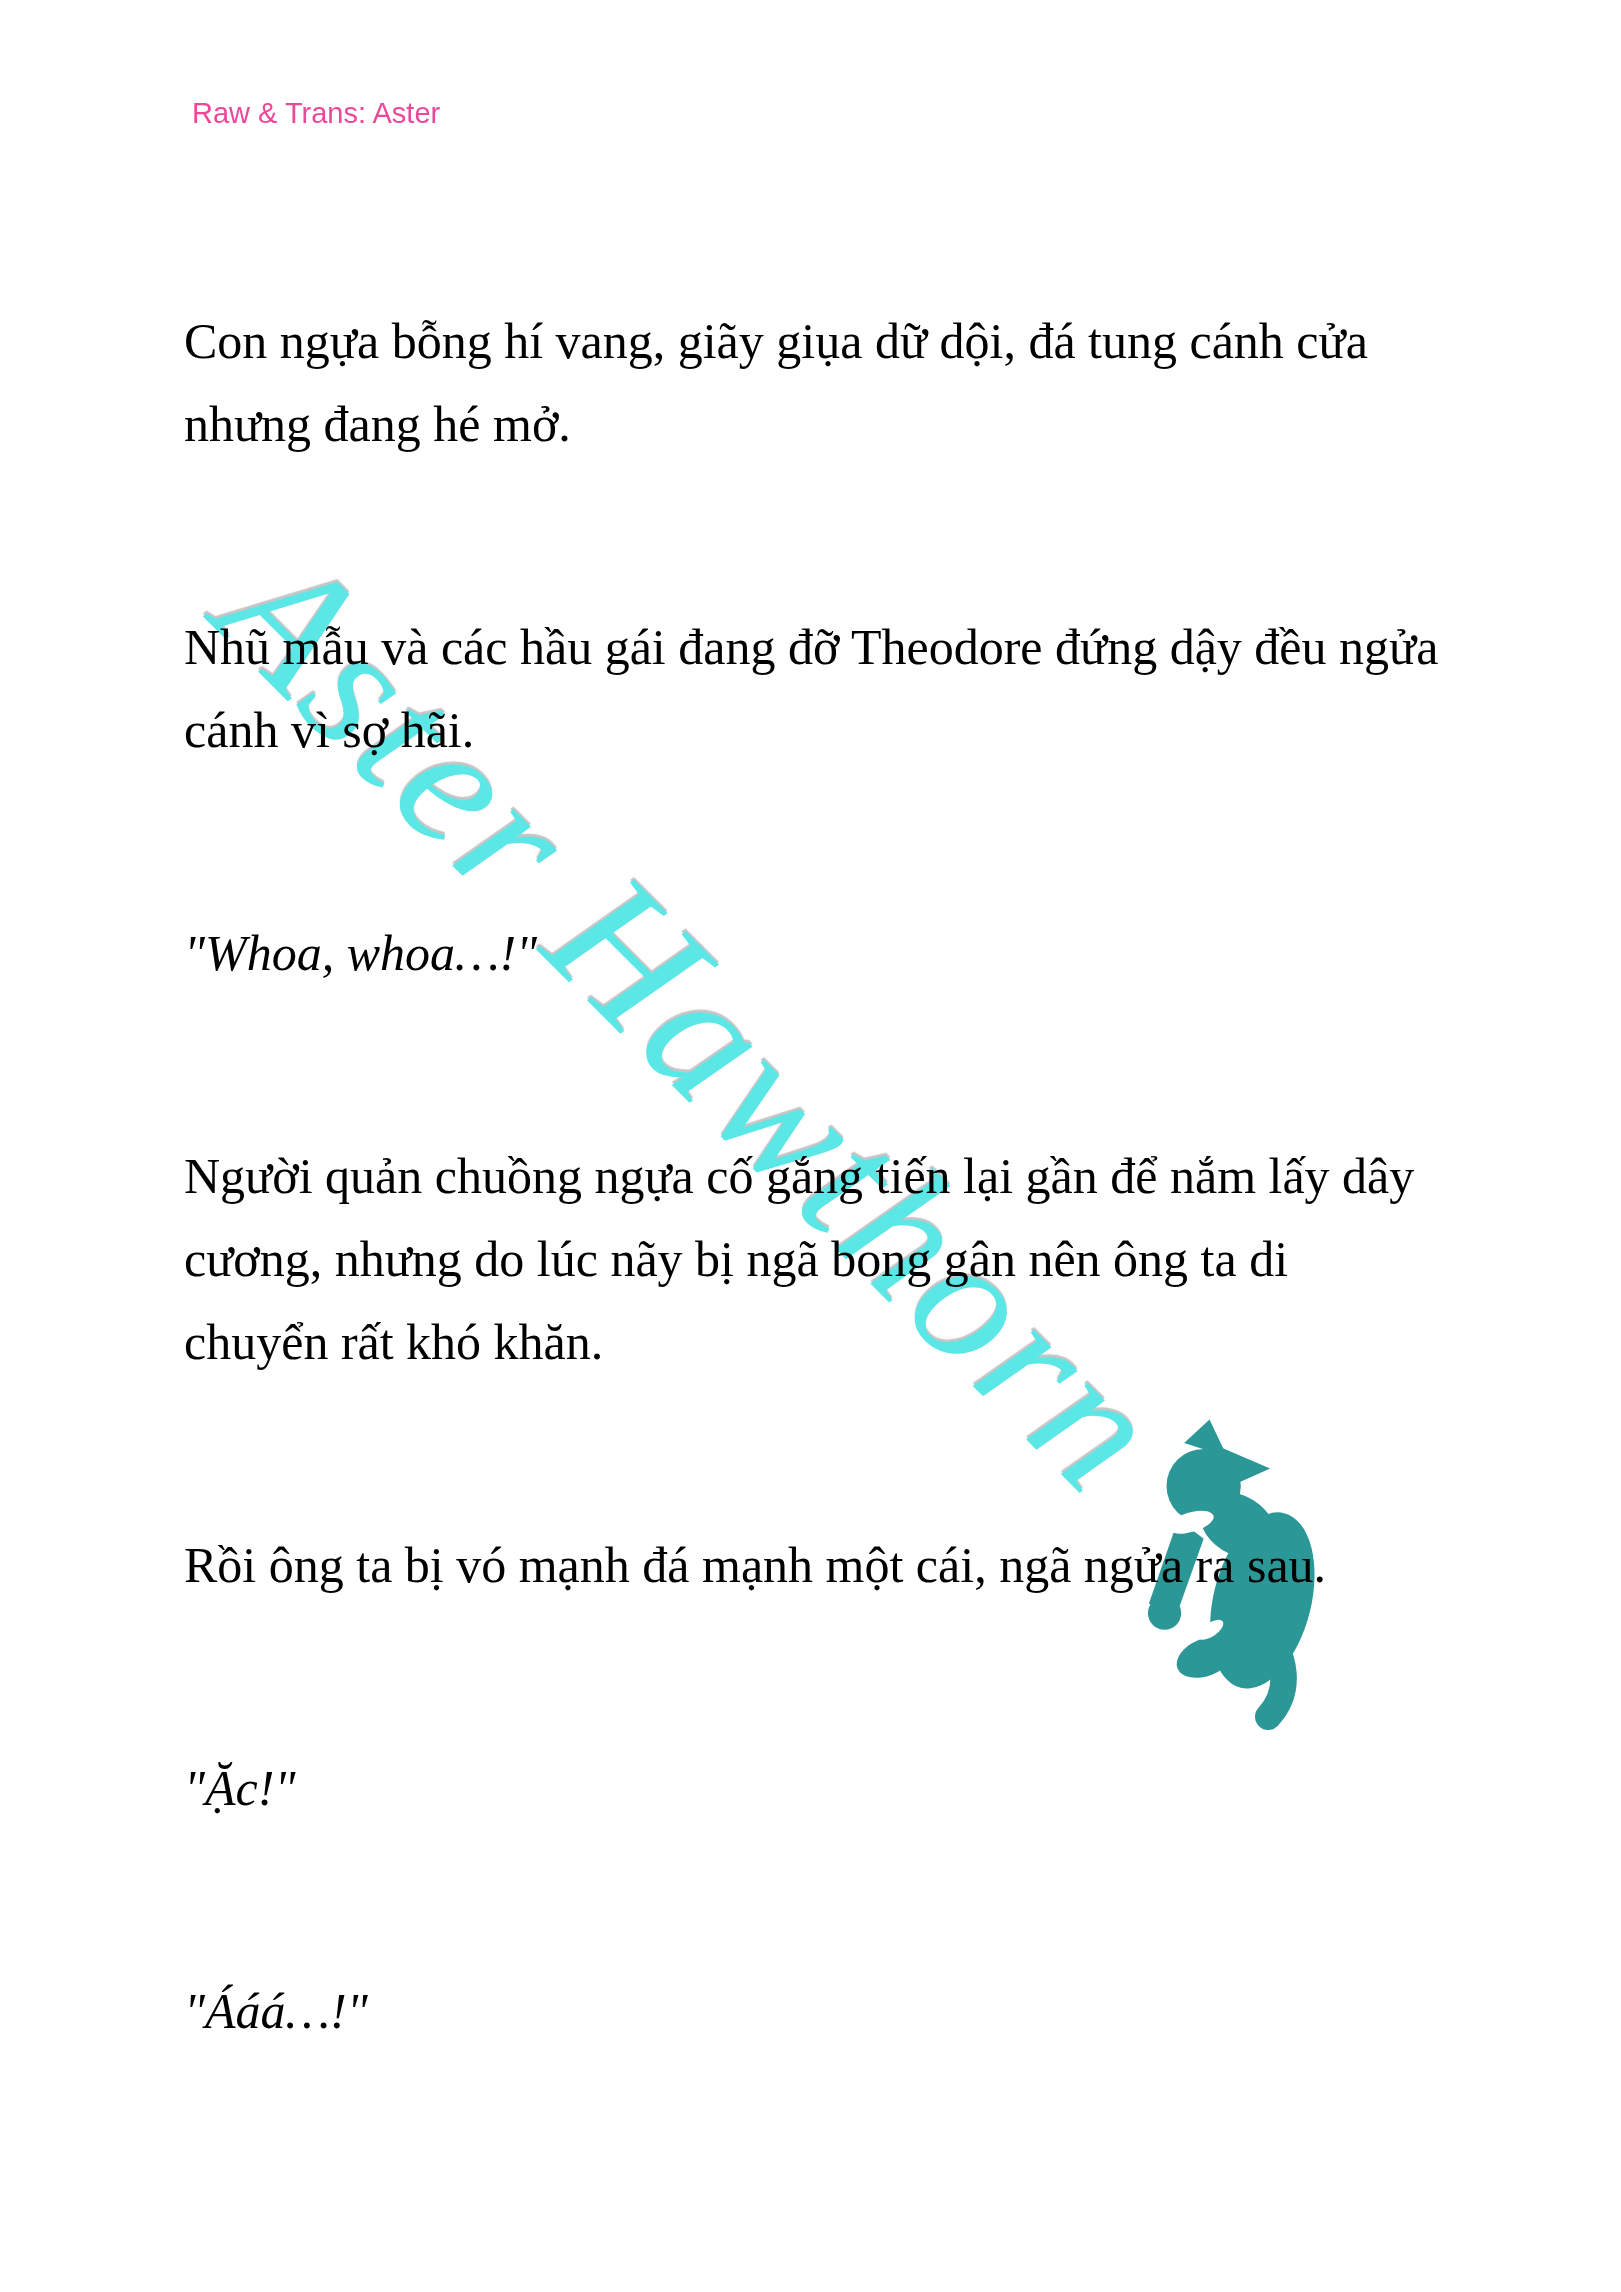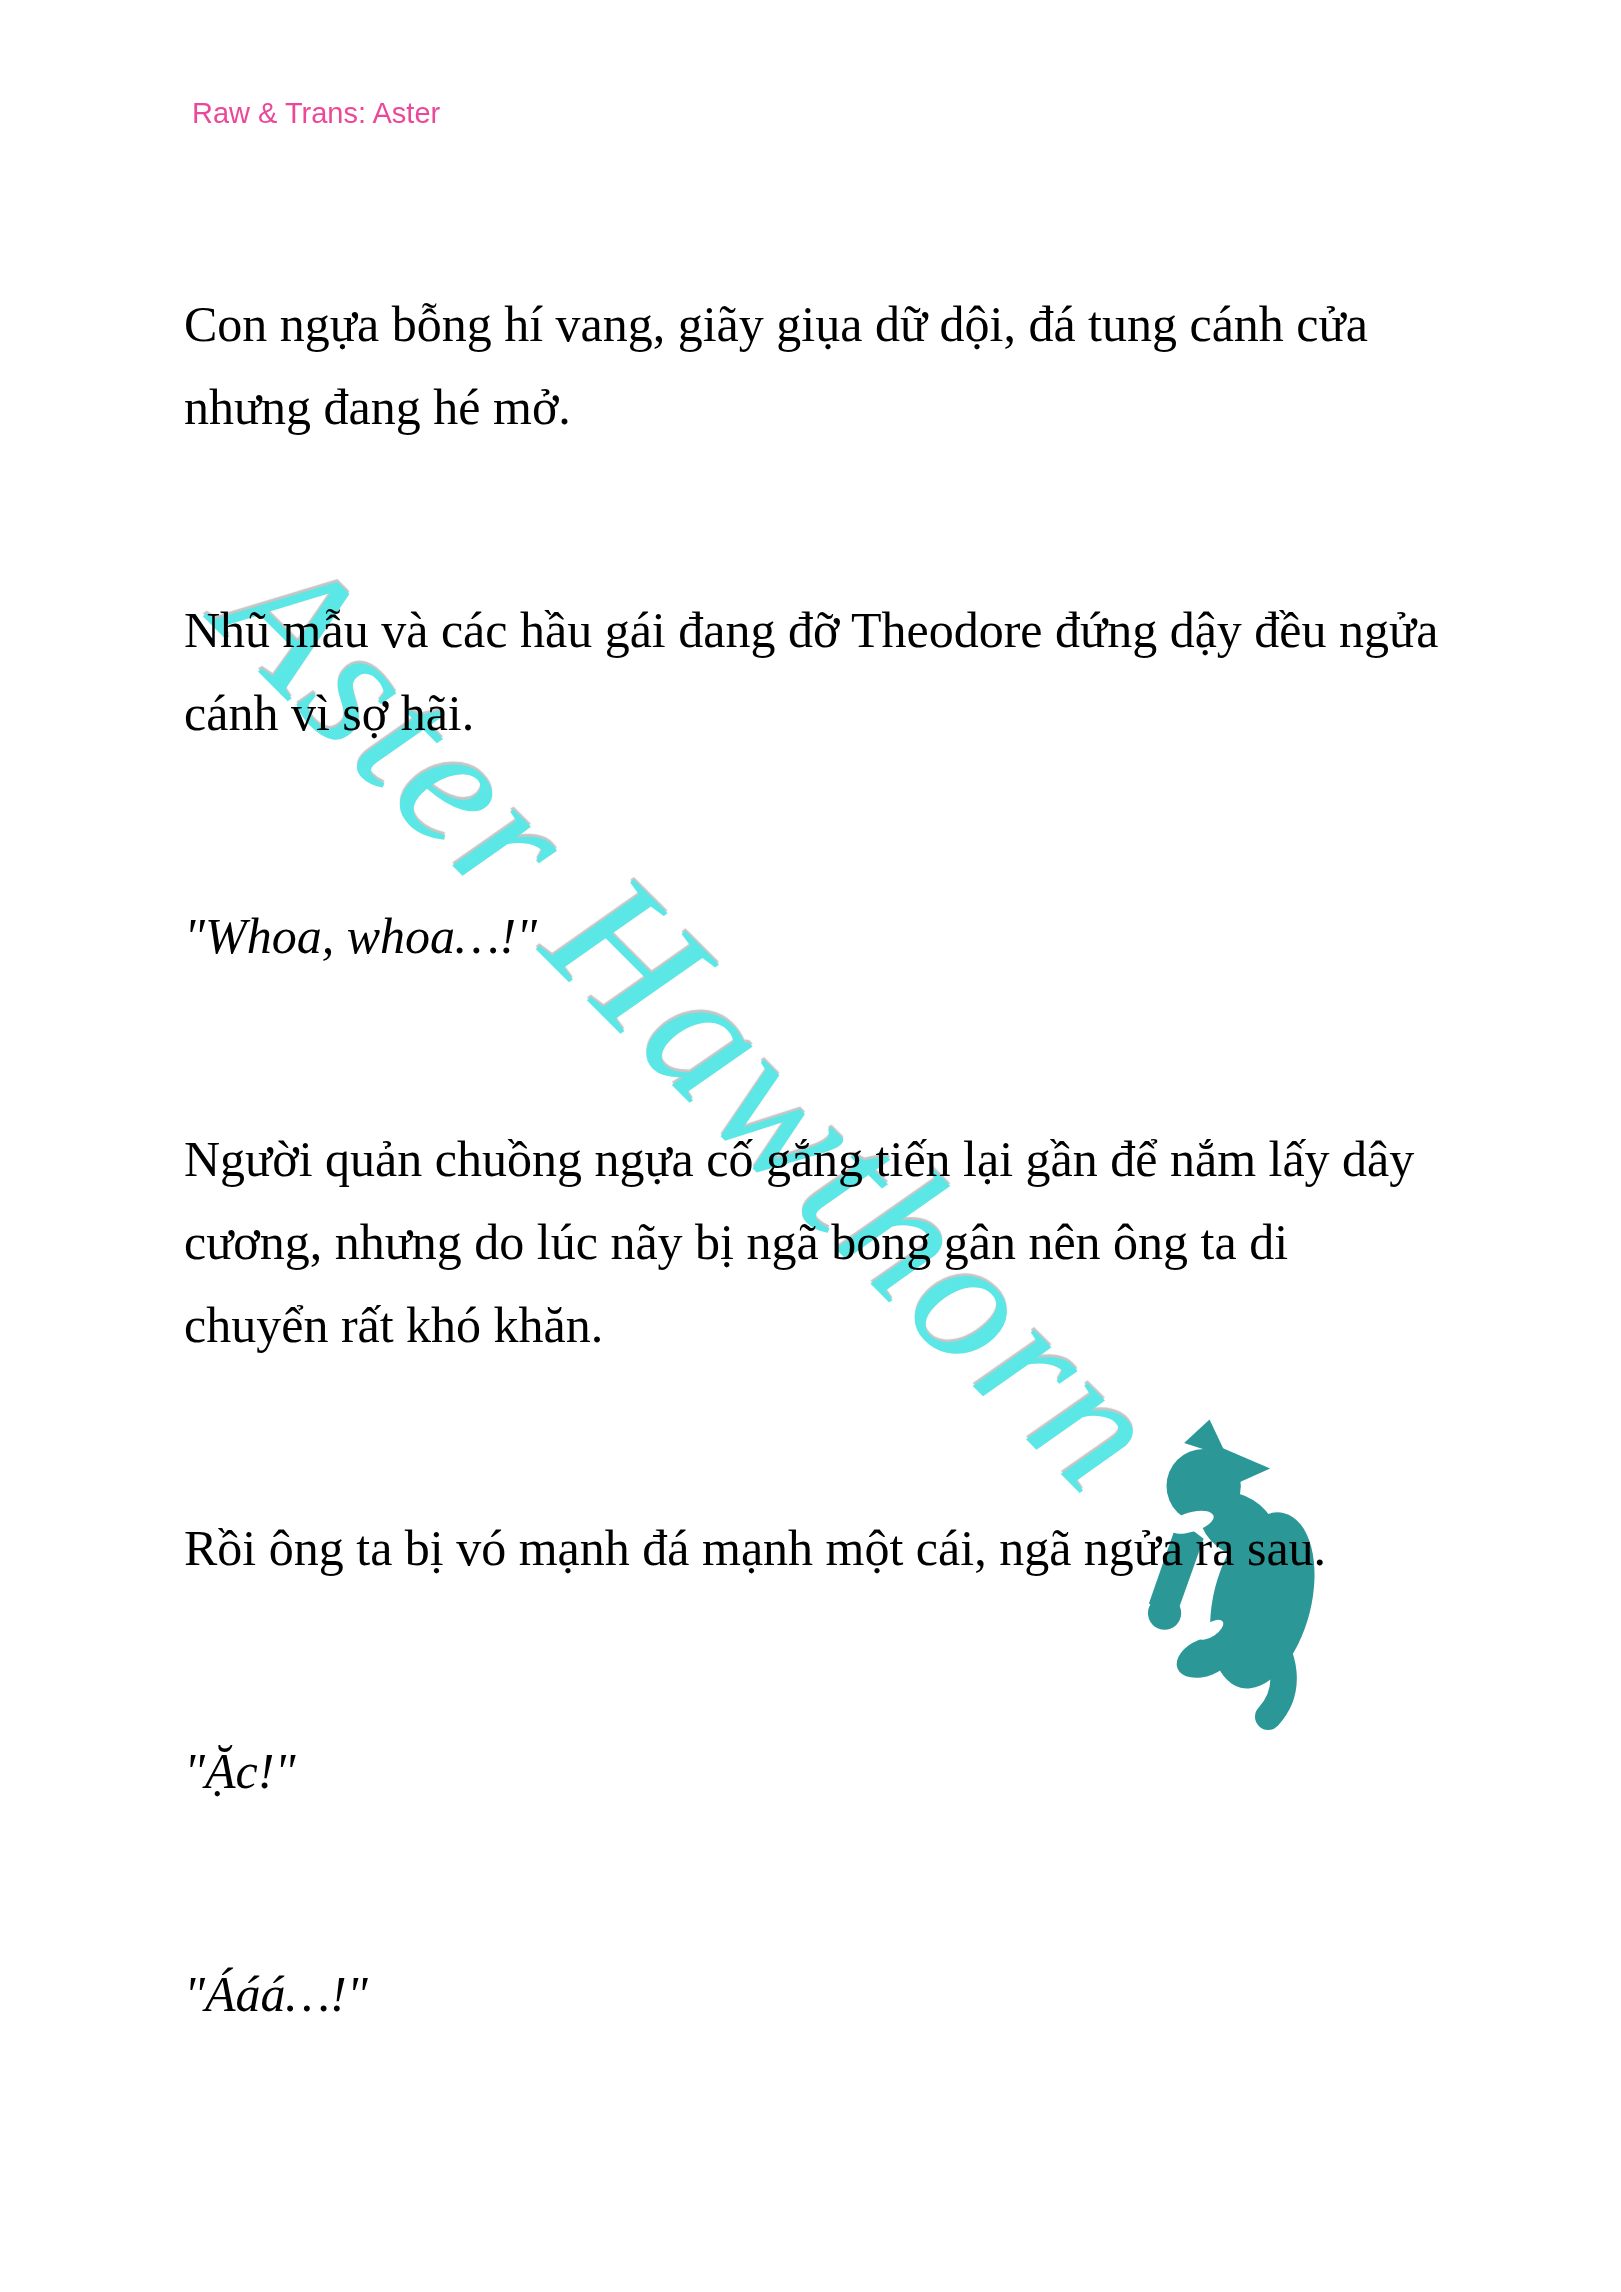--- a/index.html
+++ b/index.html
@@ -17,21 +17,21 @@
     font-family:"Liberation Serif", serif;font-style:italic;
     font-size:181px;letter-spacing:5.9px;line-height:1.1;
     color:#5ce7e7;white-space:nowrap;
     text-shadow:-2px -2px 1px rgba(110,110,110,0.40);
     transform:rotate(45deg);transform-origin:0 0;
   }
   .cat{
     position:absolute;left:1145px;top:1419px;z-index:1;
   }
   .doc{
-    position:absolute;left:184px;top:283px;z-index:2;width:1294px;
+    position:absolute;left:184px;top:300px;z-index:2;width:1294px;
   }
   .para{margin:0 0 140px 0;}
   .para .line{
     font-size:50px;line-height:83px;white-space:nowrap;color:#000;
   }
   .para.italic .line{font-style:italic;}
 </style>
 </head>
 <body>
 

